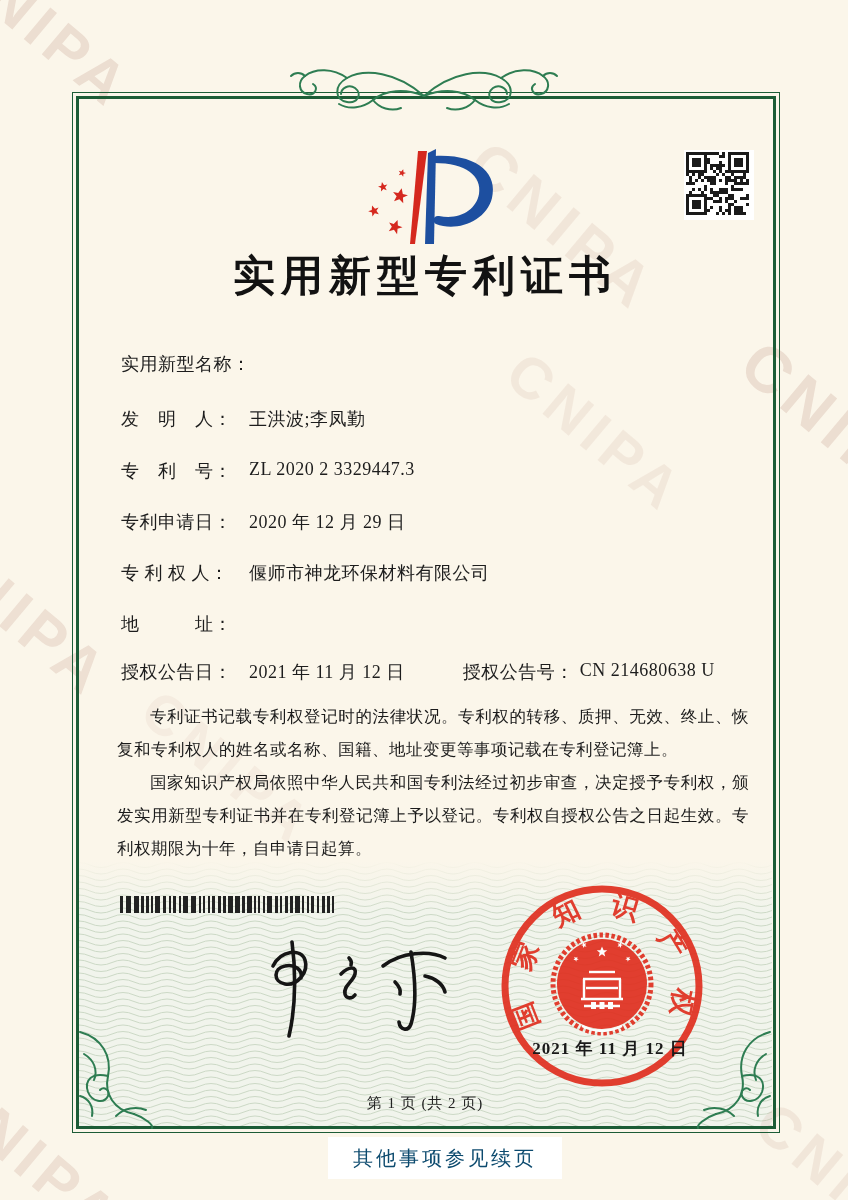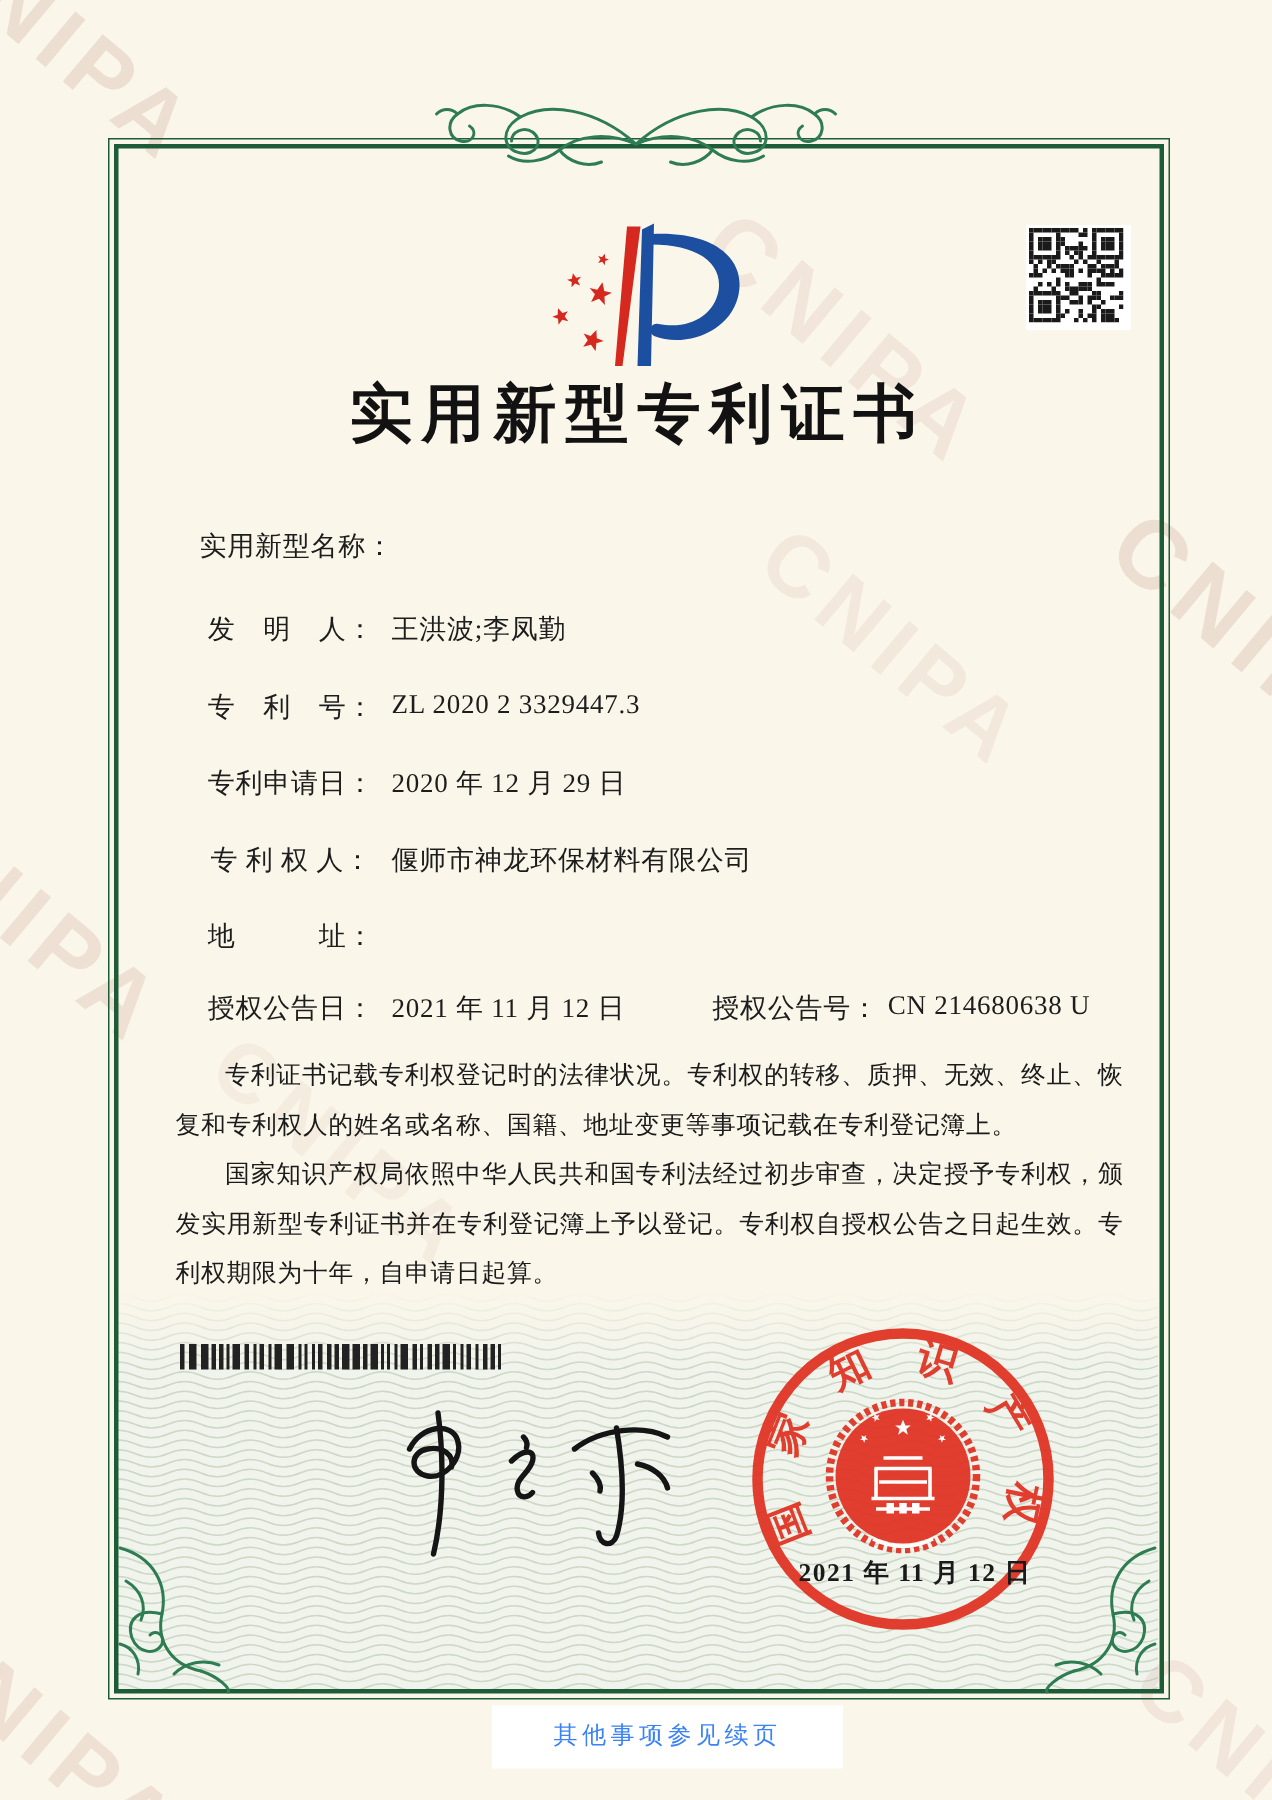--- a/index.html
+++ b/index.html
@@ -14,40 +14,40 @@
   .waves-wrap{position:absolute;left:78px;top:860px;width:694px;height:268px;background:#f1f4ec;overflow:hidden;z-index:1;}
   .waves-fade{position:absolute;left:0;top:0;width:100%;height:52px;background:linear-gradient(#fbf6ea,rgba(251,246,234,0));}
 
   
   .wm{position:absolute;font-family:"Liberation Sans","DejaVu Sans",sans-serif;font-weight:bold;color:rgba(197,157,142,.5);letter-spacing:7px;transform:translate(-50%,-50%) rotate(40deg);z-index:2;white-space:nowrap;pointer-events:none;}
 
   .cert-no{position:absolute;left:114px;top:146px;font-size:18px;letter-spacing:2.5px;color:#222;z-index:6;}
   .title{position:absolute;left:72px;top:248px;width:706px;text-align:center;font-size:42px;font-weight:bold;letter-spacing:6px;color:#121212;z-index:6;}
 
   .fields{position:absolute;left:117px;top:352px;width:632px;z-index:6;font-size:18px;color:#1d1d1d;}
-  .frow{position:absolute;left:16px;display:flex;white-space:nowrap;letter-spacing:.5px;text-align:center;}
+  .frow{position:absolute;left:4px;display:flex;white-space:nowrap;letter-spacing:.5px;}
   .frow .lab{min-width:122px;}
   .frow .val{margin-left:6px;}
   .pair2{margin-left:58px;display:flex;}
 
   .paras{position:absolute;left:117px;top:700px;width:632px;z-index:6;font-size:16.5px;line-height:33px;color:#1b1b1b;text-align:justify;letter-spacing:.5px;}
   .paras p{margin:0;text-indent:2em;}
 
   .barcode{position:absolute;left:120px;top:896px;width:218px;height:17px;z-index:6;}
   .barcode div{position:absolute;top:0;bottom:0;background:#222;}
 
   .director{position:absolute;left:117px;top:962px;z-index:6;font-family:"Liberation Sans","DejaVu Sans",sans-serif;font-size:17px;color:#222;letter-spacing:2px;}
   .director div{margin-bottom:13px;}
 
   .sig{position:absolute;left:245px;top:936px;z-index:6;}
   .seal{position:absolute;left:496px;top:880px;z-index:6;}
   .seal-date{position:absolute;left:520px;top:1037px;width:180px;text-align:center;font-size:17px;font-weight:bold;color:#1a1a1a;letter-spacing:1px;z-index:7;}
 
   .page-footer{position:absolute;left:72px;top:1094px;width:706px;text-align:center;font-size:15px;color:#222;letter-spacing:1px;z-index:6;}
-  .cont-note{position:absolute;left:328px;top:1137px;width:234px;height:42px;background:#ffffff;text-align:center;line-height:42px;font-size:16px;letter-spacing:3px;color:#3b82f6;z-index:6;}
+  .cont-note{position:absolute;left:328px;top:1137px;width:234px;height:42px;background:#ffffff;text-align:center;line-height:42px;font-size:20px;letter-spacing:3px;color:#0c4a6e;z-index:6;}
 
   .ornament{position:absolute;z-index:5;pointer-events:none;}
   .qr{position:absolute;left:684px;top:150px;width:66px;height:66px;background:#fff;padding:2px;z-index:6;}
   .logo{position:absolute;left:338px;top:136px;z-index:6;}
 </style>
 </head>
 <body>
 
 <div id="page">
 
@@ -519,15 +519,16 @@
       </g>
       <g fill="#ffffff">
         <rect x="95" y="122" width="5" height="7"></rect>
         <rect x="103.5" y="122" width="5" height="7"></rect>
         <rect x="112" y="122" width="5" height="7"></rect>
       </g>
     </g>
   </svg>
   <div class="seal-date">2021 年 11 月 12 日</div>
 
+  <div class="page-footer">第 1 页 (共 2 页)</div>
   <div class="cont-note">其他事项参见续页</div>
 
 </div>
 
 </body></html>

